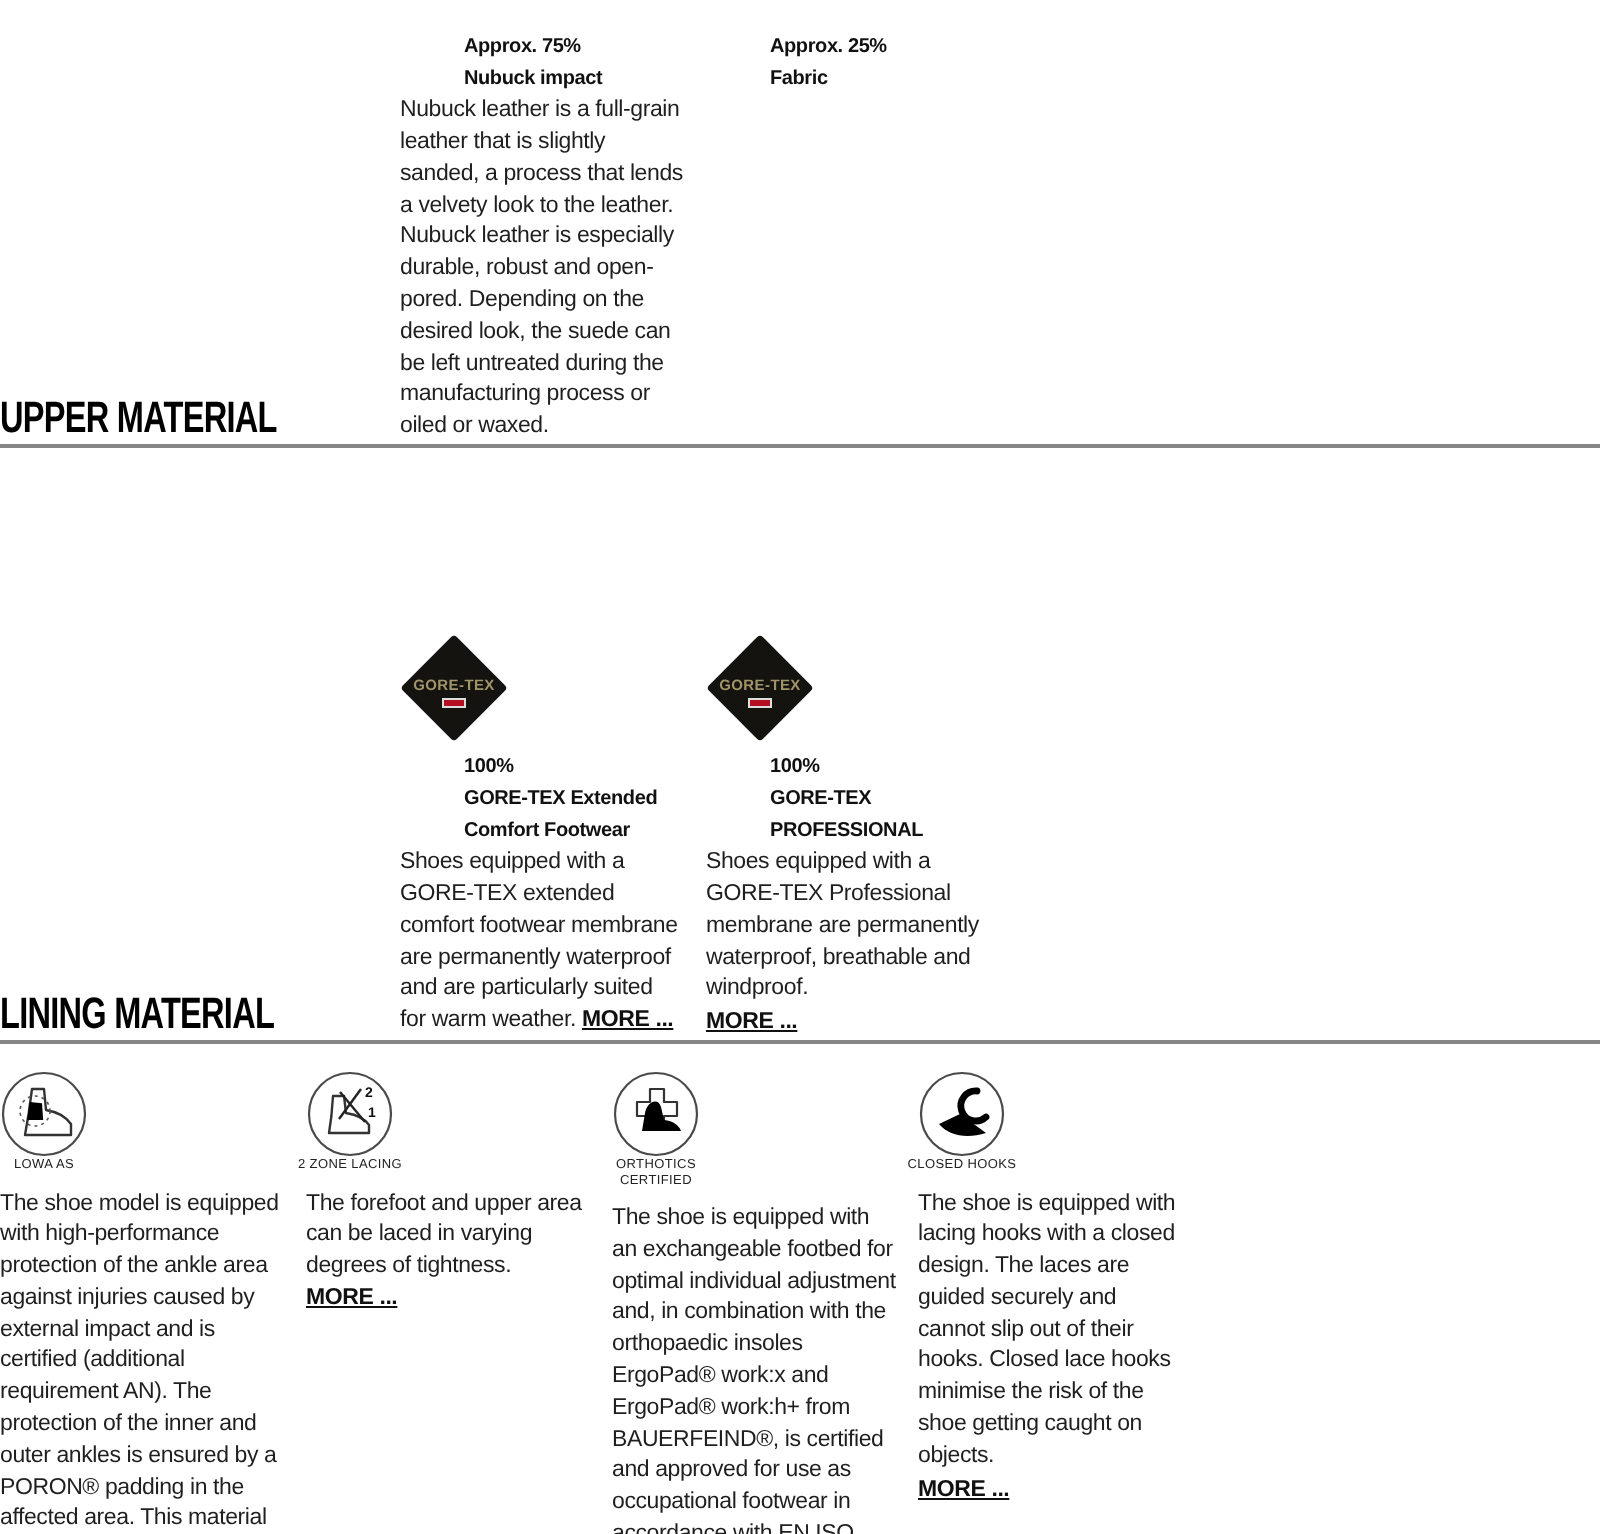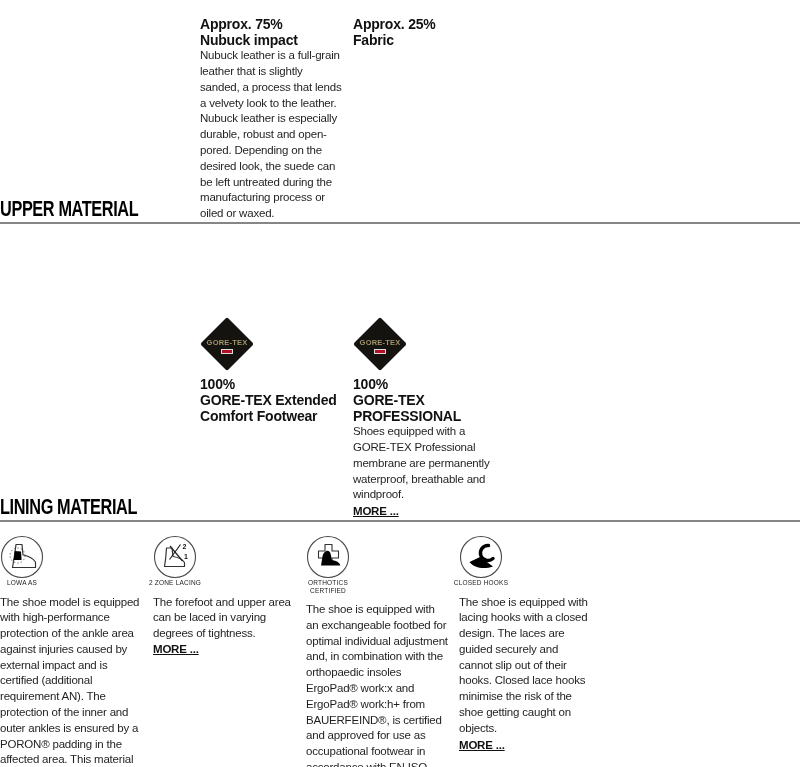--- a/index.html
+++ b/index.html
@@ -15,22 +15,23 @@
   .divider { border:none; border-top:2px solid #868686; width:800px; }
   .section-label { width:200px; flex:0 0 200px; }
   .title-text {
     display:inline-block; font-size:22px; font-weight:700; color:#000;
     letter-spacing:-0.5px; white-space:nowrap;
     transform:scaleX(0.74); transform-origin:0 0;
   }
   .cols { display:flex; flex:1 1 auto; }
   .col { width:142px; flex:0 0 142px; margin-right:11px; }
   .subtitle, .col-heading {
-    font-size:14px; font-weight:700; line-height:16px; color:#111;
+    font-size:10px; font-weight:700; line-height:16px; color:#111;
     letter-spacing:-0.2px;
+    margin-left:32px;
   }
   .body-text {
     font-size:11.5px; line-height:15.8px; letter-spacing:-0.2px; color:#1f1f1f;
   }
   .more {
     font-weight:700; text-decoration:underline; color:#111; cursor:pointer;
     white-space:nowrap;
   }
   .more-row { margin-top:1px; }
   
@@ -84,20 +85,21 @@
   </div>
   <div class="cols">
     <div class="col">
       <div class="gtx">
         <div class="gtx-diamond"></div>
         <span class="gtx-text">GORE-TEX</span>
         <div class="gtx-tag"></div>
       </div>
       <div class="subtitle">100%</div>
       <div class="col-heading">GORE-TEX Extended Comfort Footwear</div>
+      <p class="body-text"><span>Shoes equipped with a GORE-TEX extended comfort footwear membrane are permanently waterproof and are particularly suited for warm weather.</span> <a class="more">MORE ...</a></p>
     </div>
     <div class="col">
       <div class="gtx">
         <div class="gtx-diamond"></div>
         <span class="gtx-text">GORE-TEX</span>
         <div class="gtx-tag"></div>
       </div>
       <div class="subtitle">100%</div>
       <div class="col-heading">GORE-TEX PROFESSIONAL</div>
       <p class="body-text">Shoes equipped with a GORE-TEX Professional membrane are permanently waterproof, breathable and windproof.</p>

